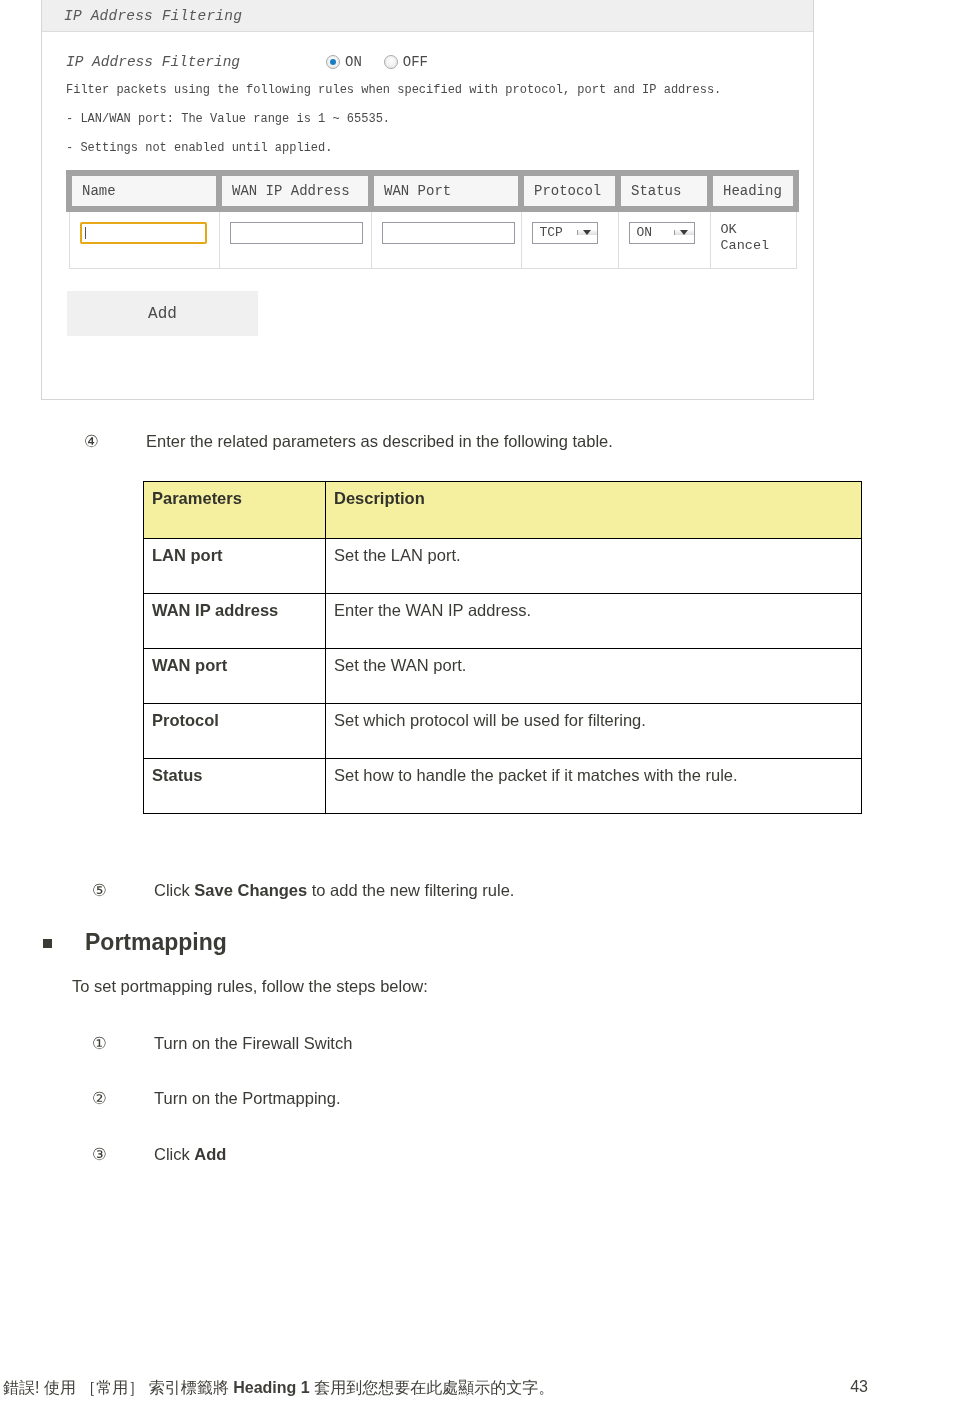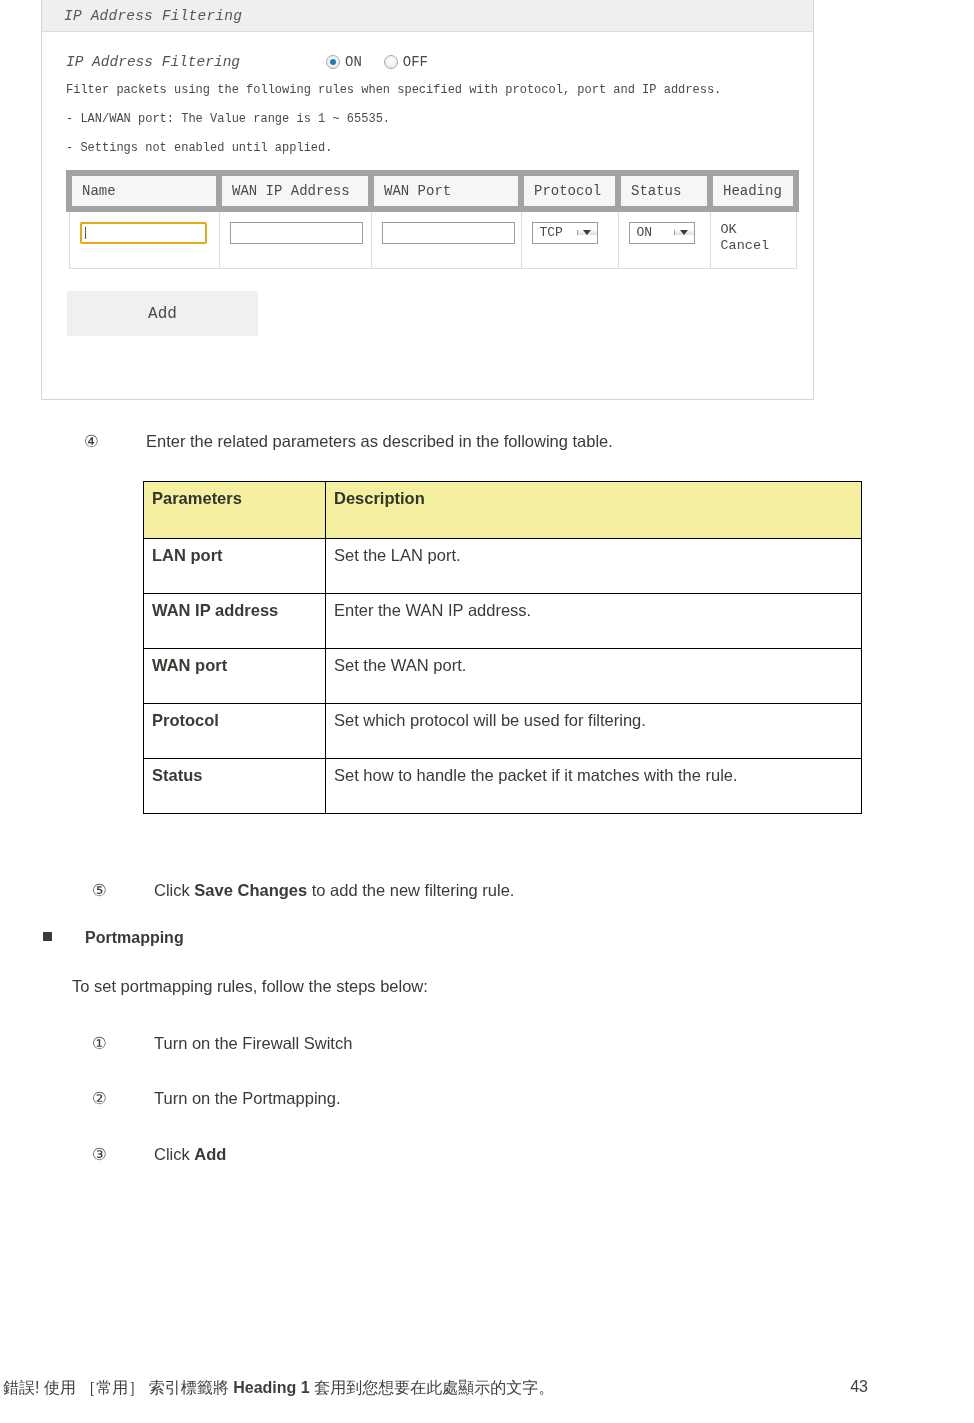--- a/index.html
+++ b/index.html
@@ -206,21 +206,21 @@
     width: 62px;
   }
   .doc-para {
     position: absolute;
     font-size: 16.5px;
     color: #3b3b35;
     white-space: nowrap;
   }
   .bullet-head {
     position: absolute;
-    font-size: 16px;
+    font-size: 23px;
     font-weight: bold;
     color: #3b3b35;
     white-space: nowrap;
   }
   .bullet-head .sq {
     display: inline-block;
     width: 9px;
     height: 9px;
     background: #3b3b35;
     margin-right: 33px;

